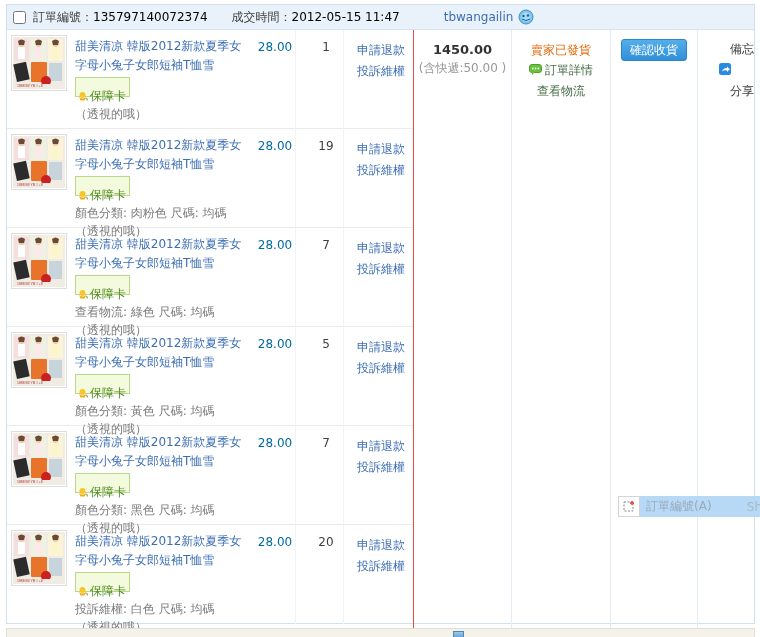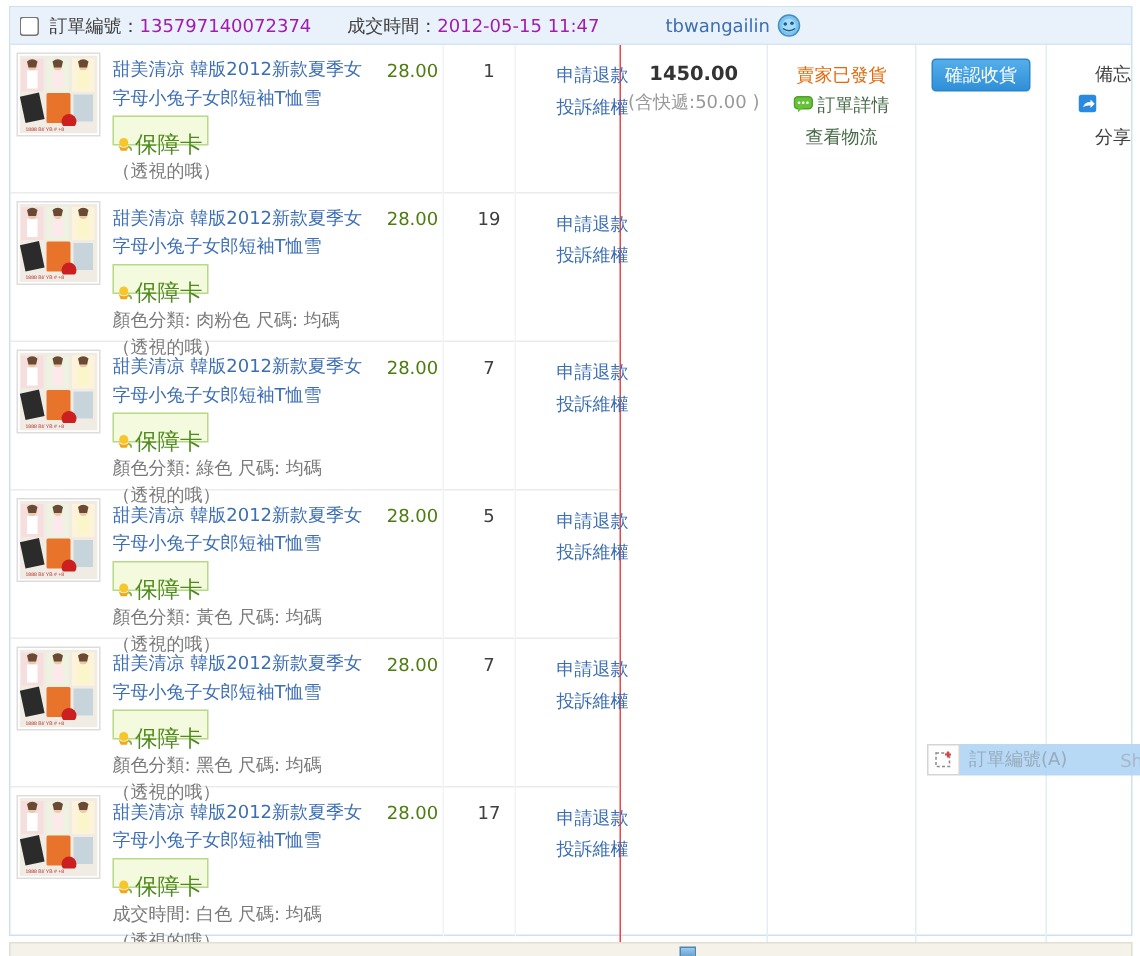--- a/index.html
+++ b/index.html
@@ -8,49 +8,49 @@
   a { text-decoration:none; cursor:pointer; }
 
   .order-block { position:absolute; left:6px; top:4px; width:749px; height:620px;
     border:1px solid #cfe0ef; background:#fff; }
 
   
   .order-header { height:25px; background:#e9f1fa; border-bottom:1px solid #d6e5f2;
     display:flex; align-items:center; padding-left:6px; }
   .order-header input[type=checkbox] { width:13px; height:13px; margin-right:7px; }
   .hdr-label { color:#404040; }
-  .hdr-val { color:#a21caf; margin-right:24px; }
+  .hdr-val { color:#000000; margin-right:24px; }
   .seller-link { color:#3c6eb4; margin-left:20px; }
   .ww-icon { width:16px; height:16px; margin-left:5px; display:inline-block; }
 
   
   .order-body { display:flex; height:634px; }
   .col { height:100%; }
   .col-items { width:406px; }
   .col-total { width:98px; border-left:1px solid #ef4444; text-align:center; padding-top:10px; }
   .col-status{ width:99px; border-left:1px solid #e4edf4; text-align:center; padding-top:10px; line-height:20px; }
   .col-btn   { width:87px; border-left:1px solid #e4edf4; text-align:center; padding-top:9px; }
   .col-memo  { width:57px; border-left:1px solid #e4edf4; text-align:center; padding-top:9px; line-height:20px; }
 
   
   .item-row { position:relative; height:99px; border-bottom:1px solid #ebebeb; }
   .item-row:last-child { border-bottom:none; }
   .thumb { position:absolute; left:4px; top:5px; width:56px; height:56px;
     background:#fff; border:1px solid #ddd; padding:1px; cursor:pointer; }
   .iteminfo { position:absolute; left:68px; top:7px; width:172px; }
   .title { color:#3c6eb4; line-height:19px; display:block; }
   .badge { display:inline-flex; align-items:center; margin:2px 0 1px 0; background:#f4fadd;
-    border:1px solid #b9d98a; color:#4f8a1f; font-size:15px; padding:18px 3px 0 1px; height:14px; line-height:13px; }
+    border:1px solid #b9d98a; color:#4f8a1f; font-size:12px; padding:18px 3px 0 1px; height:14px; line-height:13px; }
   .badge svg { margin-right:2px; }
   .attrs { color:#7a7a7a; line-height:18px; }
-  .cell-price { position:absolute; left:240px; top:10px; width:56px; text-align:center; color:#4d7c0f; }
+  .cell-price { position:absolute; left:240px; top:10px; width:56px; text-align:center; color:#0369a1; }
   .cell-qty { position:absolute; left:296px; top:10px; width:46px; text-align:center; color:#404040; }
   .cell-sep1, .cell-sep2 { position:absolute; top:0; height:99px; width:0; border-left:1px solid #f0f4f7; }
   .cell-sep1 { left:288px; } .cell-sep2 { left:336px; }
-  .cell-acts { position:absolute; left:356px; top:10px; width:64px; text-align:center; line-height:21px; }
+  .cell-acts { position:absolute; left:342px; top:10px; width:64px; text-align:center; line-height:21px; }
   .cell-acts a { color:#3c6eb4; display:block; }
 
   
   .total-amount { font-weight:bold; font-size:13px; color:#333; line-height:19px; }
   .total-ship { color:#999; line-height:18px; }
   .status-state { color:#e5690a; }
   .status-line a { color:#476b47; }
   .bubble-icon { display:inline-block; vertical-align:-1px; margin-right:3px; }
   .confirm-btn { display:inline-block; width:66px; height:22px; line-height:20px; color:#fff;
     background:linear-gradient(#55aeea,#2f8fd8); border:1px solid #2a85cc; border-radius:3px;
@@ -224,21 +224,21 @@
       <div>
         <span class="badge">
           <svg width="11" height="11" viewBox="0 0 11 11">
             <circle cx="5.5" cy="4" r="3" fill="#f6c62a"></circle>
             <path d="M2 6 q3.5 3 7 0 l-1.5 3.5 l-4 0 z" fill="#f0a818"></path>
             <path d="M8.5 7 q2 0 2 2.5" stroke="#8ab43c" stroke-width="1.2" fill="none"></path>
           </svg>
           <span>保障卡</span>
         </span>
       </div>
-      <div class="attrs">顏色分類: 綠色 尺碼: 均碼</div>
+      <div class="attrs">查看物流: 綠色 尺碼: 均碼</div>
       <div class="attrs">（透視的哦）</div>
     </div>
     <div class="cell-sep1"></div>
     <div class="cell-sep2"></div>
     <div class="cell-price">28.00</div>
     <div class="cell-qty">7</div>
     <div class="cell-acts">
       <a>申請退款</a>
       <a>投訴維權</a>
     </div>
@@ -371,27 +371,27 @@
       <div>
         <span class="badge">
           <svg width="11" height="11" viewBox="0 0 11 11">
             <circle cx="5.5" cy="4" r="3" fill="#f6c62a"></circle>
             <path d="M2 6 q3.5 3 7 0 l-1.5 3.5 l-4 0 z" fill="#f0a818"></path>
             <path d="M8.5 7 q2 0 2 2.5" stroke="#8ab43c" stroke-width="1.2" fill="none"></path>
           </svg>
           <span>保障卡</span>
         </span>
       </div>
-      <div class="attrs">成交時間: 白色 尺碼: 均碼</div>
-      <div class="attrs">（透視的哦）</div>
-    </div>
-    <div class="cell-sep1"></div>
-    <div class="cell-sep2"></div>
-    <div class="cell-price">28.00</div>
-    <div class="cell-qty">17</div>
+      <div class="attrs">投訴維權: 白色 尺碼: 均碼</div>
+      <div class="attrs">（透視的哦）</div>
+    </div>
+    <div class="cell-sep1"></div>
+    <div class="cell-sep2"></div>
+    <div class="cell-price">28.00</div>
+    <div class="cell-qty">20</div>
     <div class="cell-acts">
       <a>申請退款</a>
       <a>投訴維權</a>
     </div>
   </div>
 </div>
 
     <div class="col col-total">
       <div class="total-amount">1450.00</div>
       <div class="total-ship">(含快遞:50.00 )</div>

